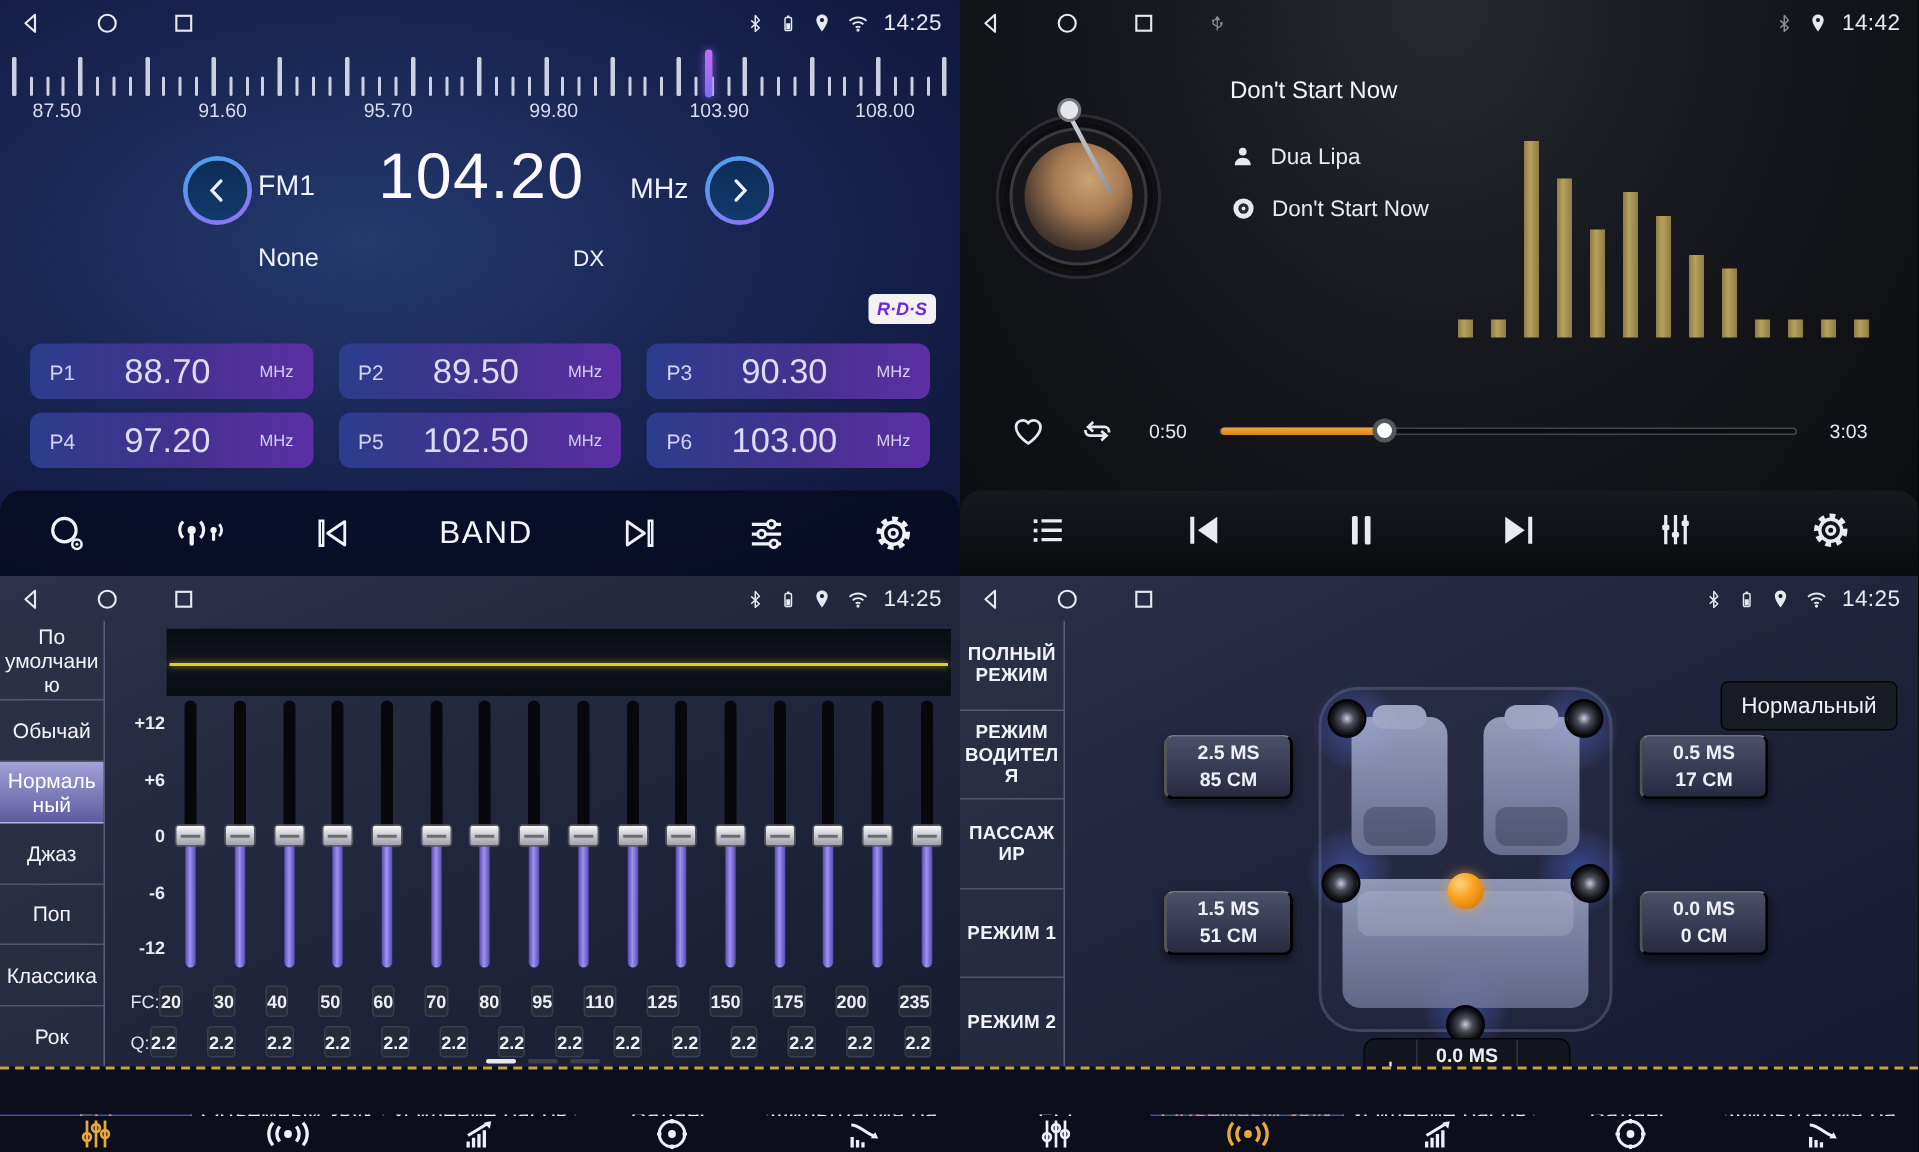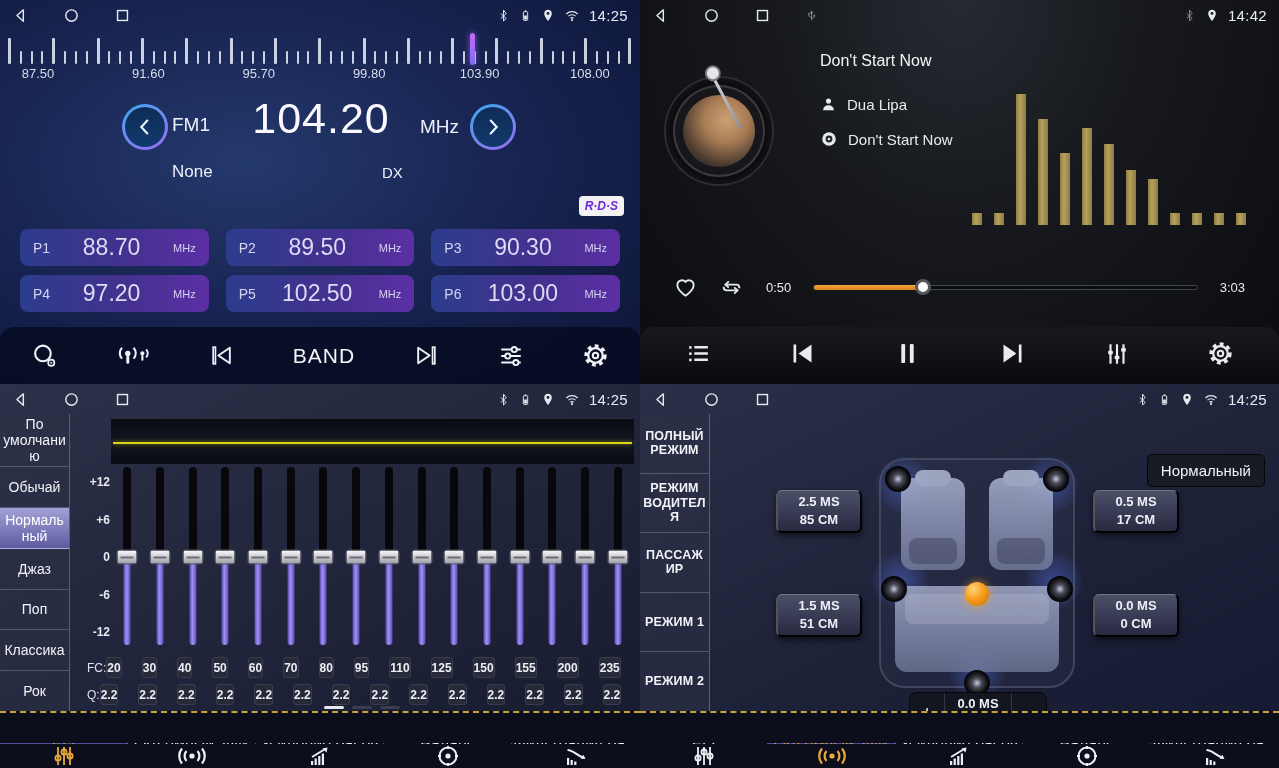--- a/index.html
+++ b/index.html
@@ -805,21 +805,21 @@
             <span>30</span>
             <span>40</span>
             <span>50</span>
             <span>60</span>
             <span>70</span>
             <span>80</span>
             <span>95</span>
             <span>110</span>
             <span>125</span>
             <span>150</span>
-            <span>155</span>
+            <span>175</span>
             <span>200</span>
             <span>235</span>
             <span>275</span>
             <span>315</span>
           </div>
       </div>
       <div class="fcq-row" style="top:270px;">
         <span class="fcq-lab">Q:</span>
         <div class="fcq-boxes">
 

